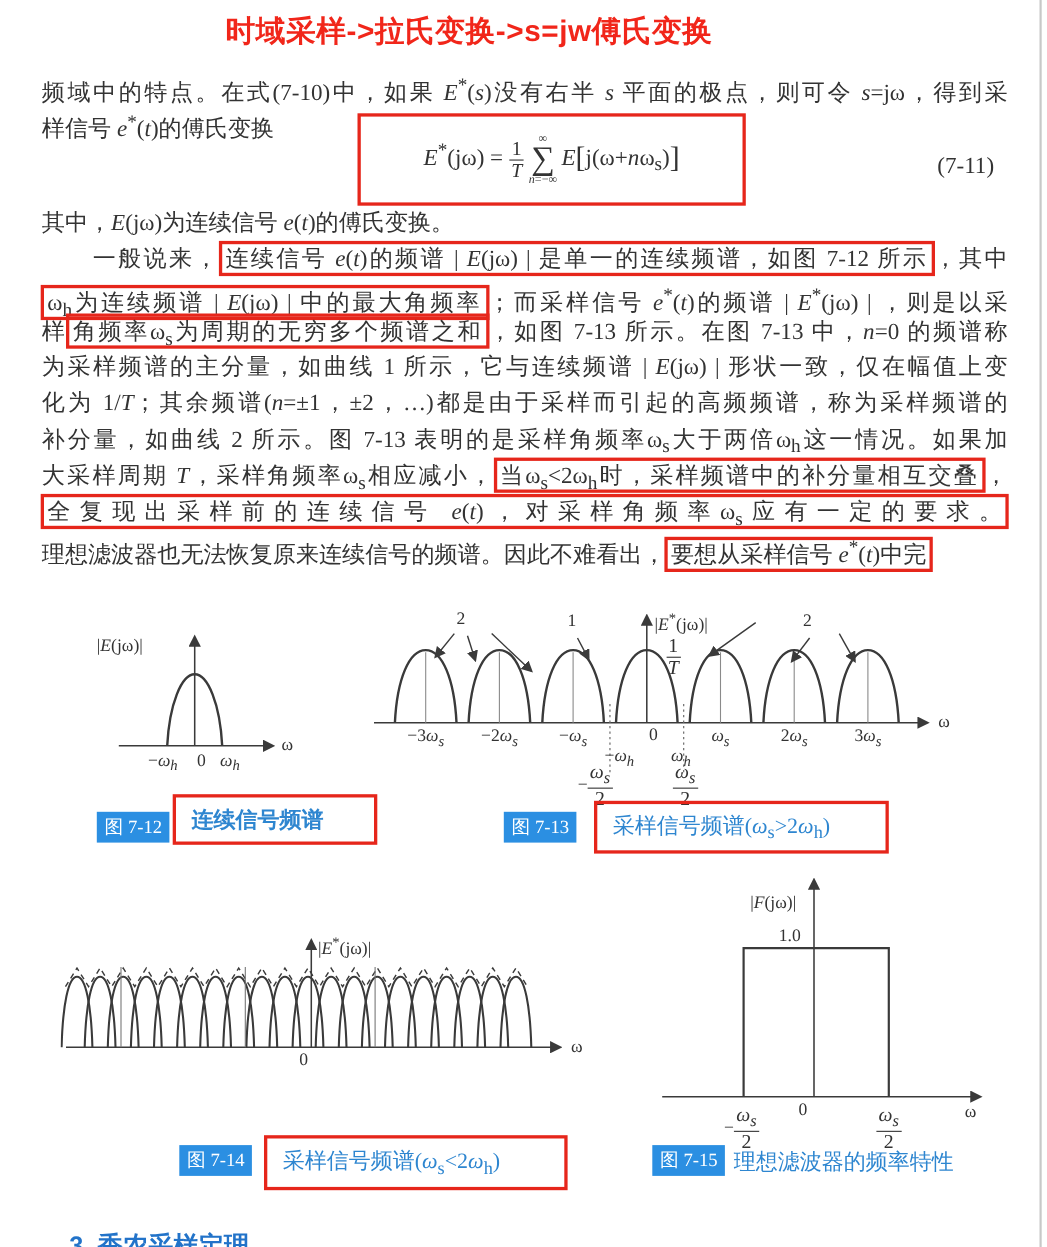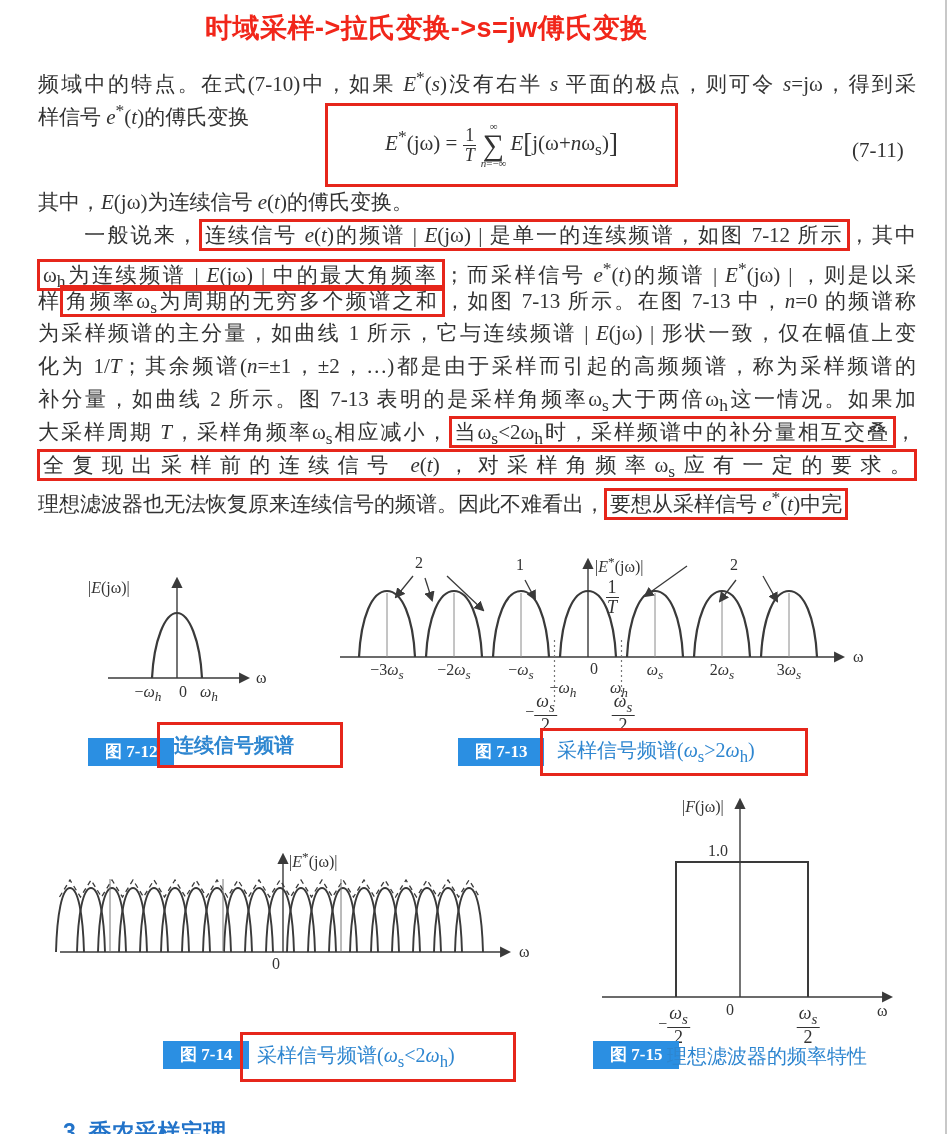--- a/index.html
+++ b/index.html
@@ -26,21 +26,21 @@
   .bigsum .slim{font-size:11px;line-height:1;}
   .bigsum .sig{font-size:30px;line-height:.85;}
   .bigbr{font-size:27px;vertical-align:-2px;}
 
   .fig{position:absolute;}
   .fig .lbl{position:absolute;font-size:16px;line-height:1.15;color:#333;white-space:nowrap;}
   .fig .ctr{transform:translateX(-50%);}
   svg{display:block;}
 
   .figtag{position:absolute;background:#2b8fe2;color:#fff;font-size:17px;line-height:1;
-        padding:5px 17px 6px;white-space:nowrap;font-weight:bold;}
+        padding:5px 7px 6px;white-space:nowrap;}
   .capbox{position:absolute;border:3px solid #e6261b;display:flex;align-items:center;padding:0 14px;}
   .capblue{color:#2e86d0;font-size:20px;white-space:nowrap;}
   .caption-plain{position:absolute;color:#2e86d0;font-size:20px;white-space:nowrap;}
 
   .sec-heading{position:absolute;left:63px;top:1089px;color:#2273c9;font-weight:bold;font-size:23px;
         font-family:"Liberation Sans","DejaVu Sans",sans-serif;margin-top:28px;}
 </style>
 </head>
 <body>
 
@@ -227,21 +227,21 @@
     <svg width="335" height="250" viewBox="0 0 335 250">
       <defs>
           <marker id="ah15" viewBox="0 0 10 10" refX="8" refY="5" markerWidth="8" markerHeight="8" orient="auto">
             <path d="M0,0L10,5L0,10z" fill="#3a3a3a"></path>
           </marker>
         </defs>
       <line x1="12" y1="207" x2="301" y2="207" stroke="#3a3a3a" stroke-width="1.4" marker-end="url(#ah15)"></line>
       <line x1="150" y1="207" x2="150" y2="10" stroke="#3a3a3a" stroke-width="1.4" marker-end="url(#ah15)"></line>
       <path d="M86,207 L86,72 L218,72 L218,207" fill="none" stroke="#3a3a3a" stroke-width="2"></path>
     </svg>
-    <div class="lbl" style="left:92px;top:8px;">|<i>F</i>(jω)|</div>
+    <div class="lbl" style="left:92px;top:22px;">|<i>F</i>(jω)|</div>
     <div class="lbl" style="left:118px;top:52px;">1.0</div>
     <div class="lbl ctr" style="left:140px;top:211px;">0</div>
     <div class="lbl" style="left:287px;top:212px;">ω</div>
     <div class="lbl ctr" style="left:84px;top:214px;">−<span class="f">
           <span class="fn"><i>ω<sub>s</sub></i></span>
           <span class="fd">2</span>
         </span></div>
     <div class="lbl ctr" style="left:218px;top:214px;"><span class="f">
           <span class="fn"><i>ω<sub>s</sub></i></span>
           <span class="fd">2</span>

